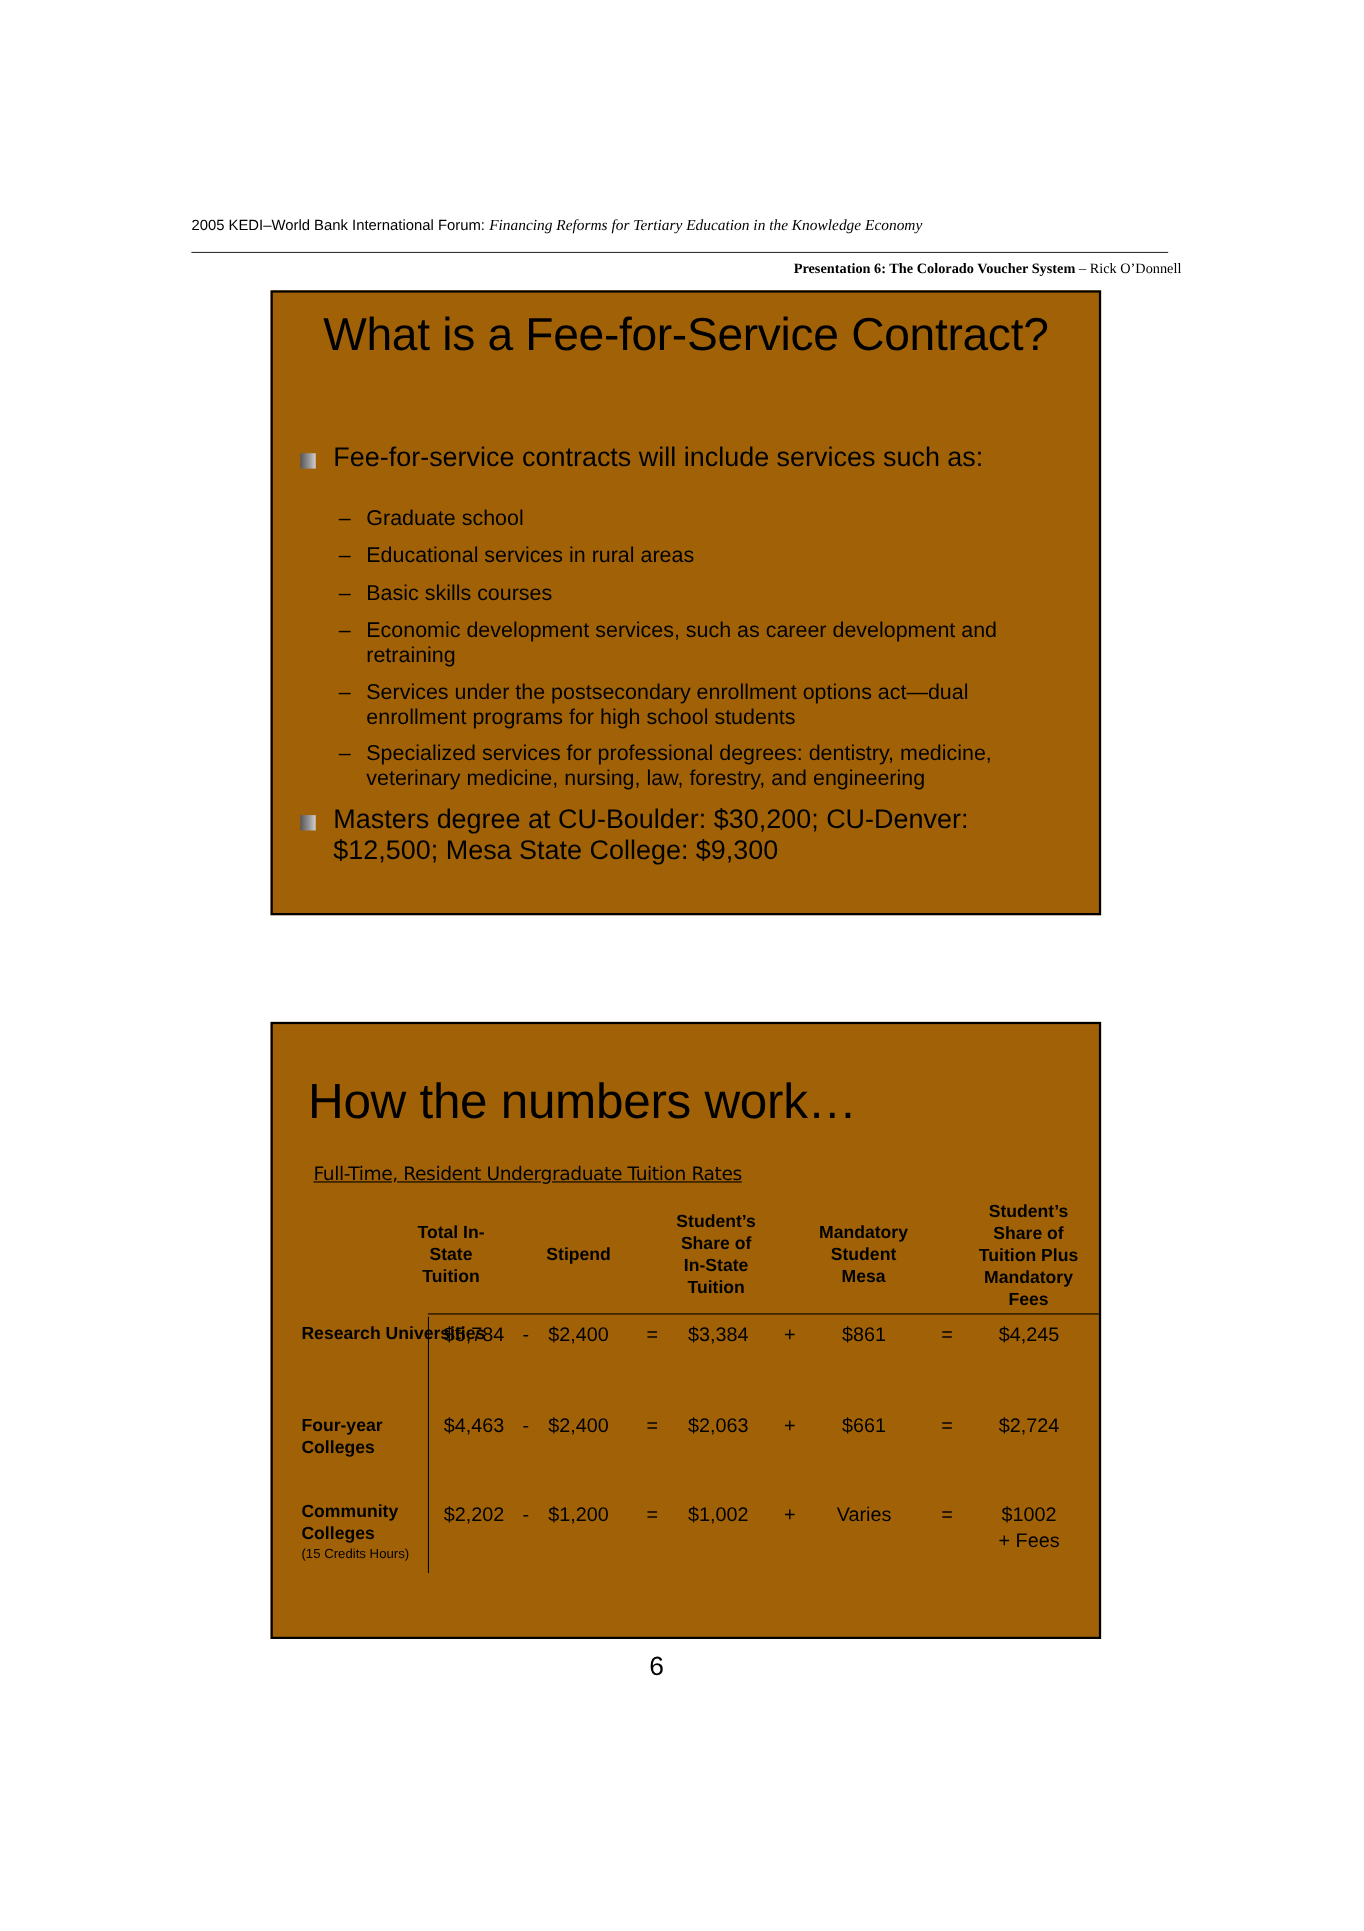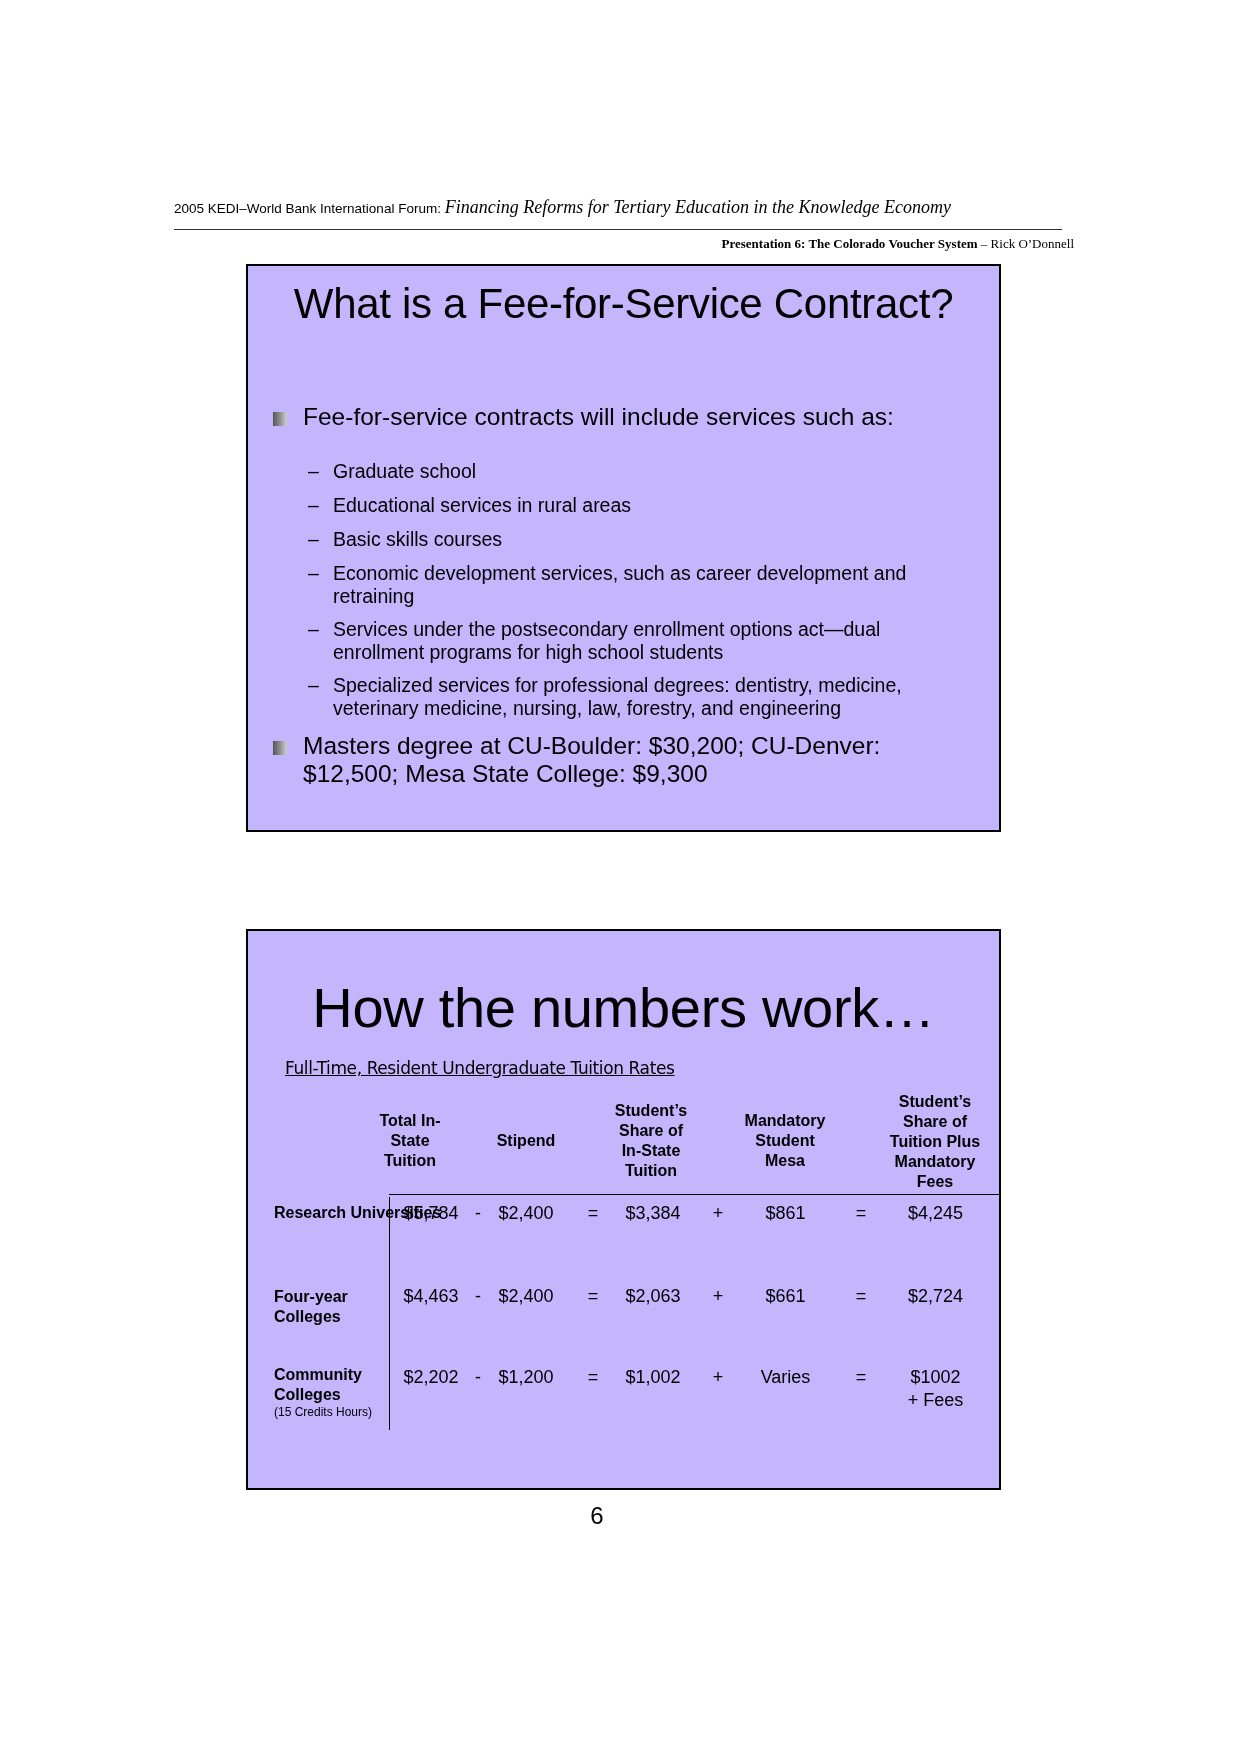--- a/index.html
+++ b/index.html
@@ -1,33 +1,33 @@
 <!DOCTYPE html>
 <html><head>
 <meta charset="utf-8">
 <style>
   html, body { margin:0; padding:0; background:#ffffff; }
   body { width:1240px; height:1755px; position:relative; overflow:hidden; font-family:"Liberation Sans", sans-serif; color:#000; }
   .abs { position:absolute; }
   .hdr { left:174px; top:197px; font-size:13.5px; white-space:nowrap; }
-  .hdr .ital { font-family:"Liberation Serif", serif; font-style:italic; font-size:18px; }
+  .hdr .ital { font-family:"Liberation Serif", serif; font-style:italic; font-size:14px; }
   .hdr-rule { left:174px; top:229px; width:888px; height:0; border-top:1px solid #333; }
   .pres { right:166px; top:236px; font-family:"Liberation Serif", serif; font-size:13px; white-space:nowrap; }
   .pres b { font-weight:bold; }
-  .slide { border:2px solid #000; box-sizing:border-box; background:#c4b5fd; }
+  .slide { border:2px solid #000; box-sizing:border-box; background:#a16207; }
   #slide1 { left:246px; top:264px; width:755px; height:568px; }
   #slide2 { left:246px; top:929px; width:755px; height:561px; }
   .s1-title { position:absolute; left:0; right:0; top:14px; text-align:center; font-size:42px; letter-spacing:-0.3px; }
   .bullet { position:absolute; left:25px; width:660px; font-size:24.5px; line-height:28px; }
   .bullet .sq { position:absolute; left:0; top:9px; width:14px; height:14px; background:linear-gradient(90deg,#555 0%,#9a9a9a 60%,#d0d0d0 100%); }
   .bullet .txt { display:block; margin-left:30px; }
   .sub { position:absolute; left:60px; width:650px; font-size:19.5px; line-height:23px; }
   .sub .dash { position:absolute; left:0; top:0; }
   .sub .txt { display:block; margin-left:25px; }
-  .s2-title { position:absolute; left:0; right:0; top:44px; text-align:center; font-size:56px; letter-spacing:-0.3px; }
+  .s2-title { position:absolute; left:0; right:0; top:44px; font-size:45px; letter-spacing:-0.3px;padding-left:32px; }
   .s2-sub { position:absolute; left:37px; top:127px; font-family:"DejaVu Sans", sans-serif; font-weight:normal; font-size:17px; text-decoration:underline; letter-spacing:-0.4px; }
   .colh { position:absolute; text-align:center; font-weight:bold; font-size:16px; line-height:20px; }
   .rowh { position:absolute; left:26px; font-weight:bold; font-size:16px; line-height:20px; }
   .rowh .note { display:block; font-weight:normal; font-size:12px; line-height:15px; }
   .cell { position:absolute; font-size:18px; line-height:23px; text-align:center; }
   .vline { position:absolute; left:141px; top:266px; width:0; height:233px; border-left:1px solid #000; }
   .hline { position:absolute; left:141px; top:263px; right:0; height:0; border-top:1px solid #000; }
   .pagenum { left:0; width:1194px; top:1502px; text-align:center; font-size:24px; }
 </style>
 </head>

